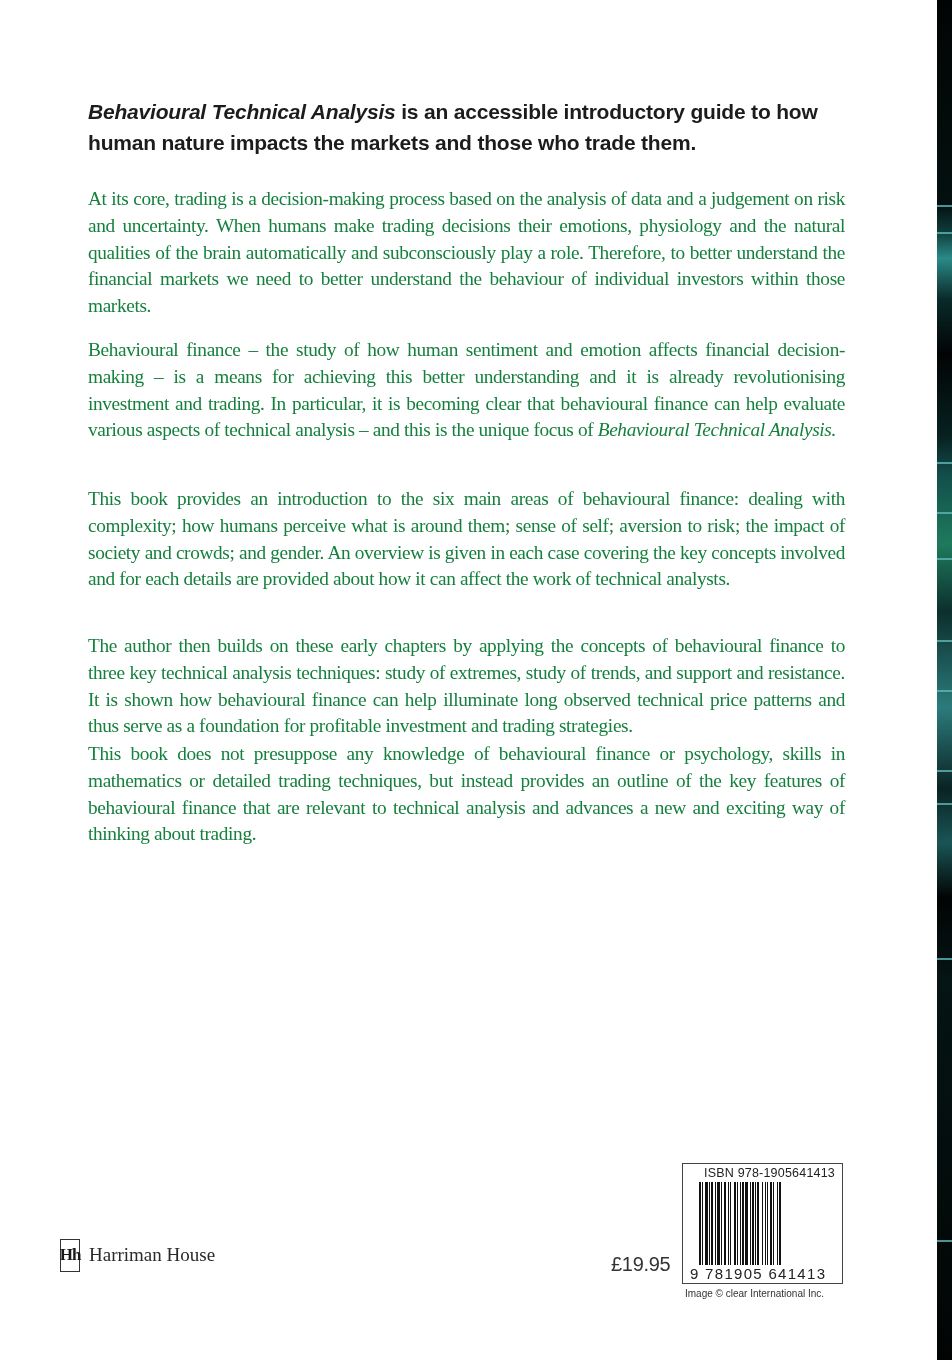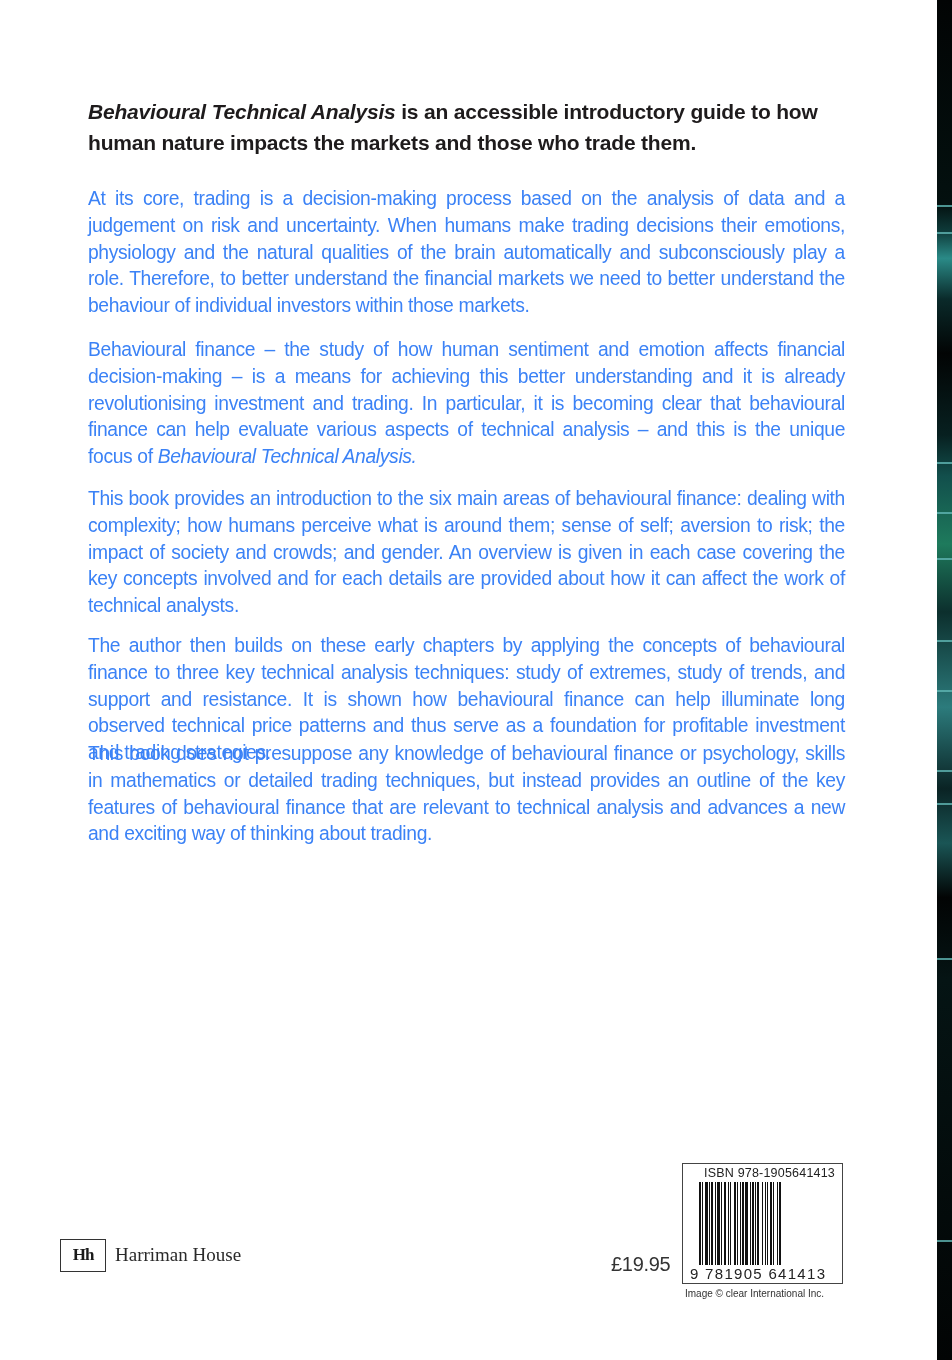--- a/index.html
+++ b/index.html
@@ -15,27 +15,27 @@
   }
   .glow { position: absolute; left: 0; width: 15px; }
   .streak { position: absolute; left: 0; width: 15px; height: 2px; background: #5fb5b3; opacity: .8; }
 
   .lead {
     position: absolute; left: 88px; top: 96px; width: 760px;
     font-size: 21px; line-height: 31px; font-weight: bold; color: #1e1b1c;
     letter-spacing: -0.2px;
   }
   .lead em { font-style: italic; }
-  .body-text { position: absolute; left: 88px; width: 757px; font-size: 19.3px; line-height: 26.8px; color: #3b82f6; text-align: justify; letter-spacing: -0.35px; }
+  .body-text { position: absolute; left: 88px; width: 757px; font-size: 19.3px; line-height: 26.8px; color: #15803d; text-align: justify; letter-spacing: -0.35px; font-family: Liberation Serif, serif; }
   .body-text p { margin: 0; }
   em { font-style: italic; }
 
   .publisher { position: absolute; left: 60px; top: 1236px; height: 38px; display: flex; align-items: center; }
   .pub-logo {
-    width: 46px; height: 33px; border: 1.5px solid #333; box-sizing: border-box;
+    width: 20px; height: 33px; border: 1.5px solid #333; box-sizing: border-box;
     display: flex; align-items: center; justify-content: center;
     font-family: "Liberation Serif", "DejaVu Serif", serif; font-weight: bold; font-size: 17px; letter-spacing: -1px; color: #1a1a1a;
   }
   .pub-name { margin-left: 9px; font-family: "Liberation Serif", "DejaVu Serif", serif; font-size: 19px; color: #2a2a2a; }
 
   .price { position: absolute; left: 611px; top: 1253px; font-size: 20px; color: #333; letter-spacing: -0.3px; }
 
   .barcode-box {
     position: absolute; left: 682px; top: 1163px; width: 161px; height: 121px;
     border: 1.5px solid #444; box-sizing: border-box; background: #fff;

